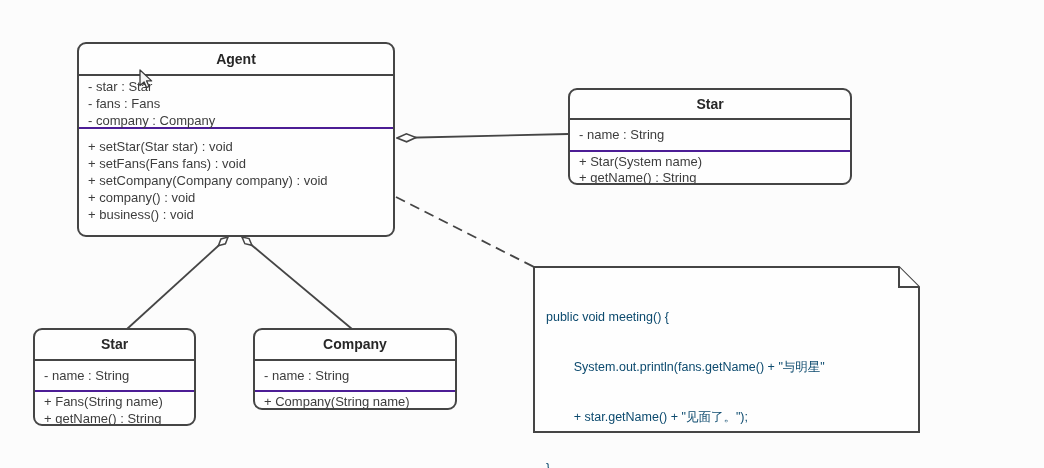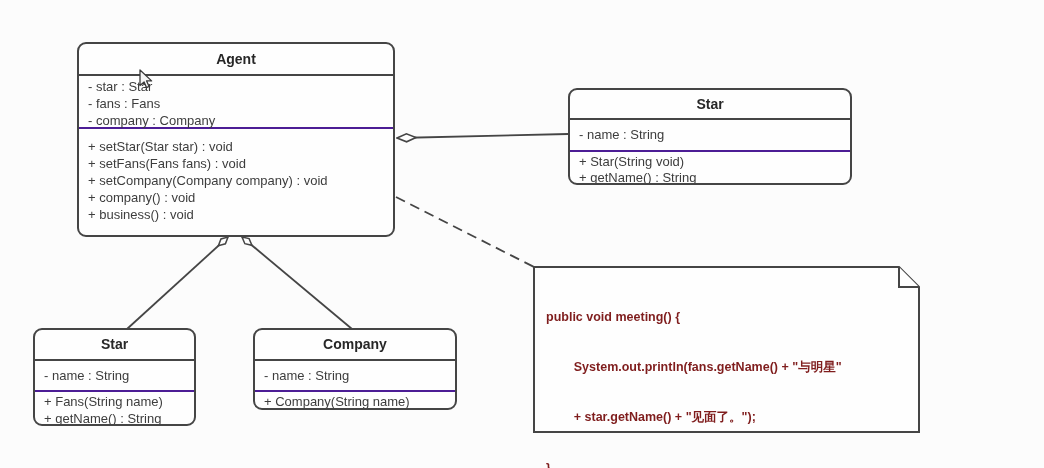--- a/index.html
+++ b/index.html
@@ -50,25 +50,24 @@
   .fans .title, .company .title { height: 31px; line-height: 29px; }
   .fans .attrs, .company .attrs { height: 31px; padding: 6px 9px; line-height: 17px; }
   .fans .methods, .company .methods { padding: 2px 9px 0 9px; line-height: 16.5px; }
 
   
   .note-text {
     position: absolute;
     left: 546px; top: 275px;
     width: 374px; height: 152px;
     z-index: 1;
-    color: #7f1d1d;
+    color: #0c4a6e;
     font-size: 12.5px;
     line-height: 16.8px;
     white-space: pre;
-    font-weight: bold;
   }
   .note-text .code-line { min-height: 16.8px; }
 
   .cursor { position: absolute; left: 139px; top: 69px; z-index: 5; }
 </style>
 </head>
 <body>
 
 <div class="canvas">
 
@@ -111,21 +110,21 @@
       <div>+ business() : void</div>
     </div>
   </div>
 
   <div class="uml-class star">
     <div class="title">Star</div>
     <div class="sec attrs">
       <div>- name : String</div>
     </div>
     <div class="sec methods">
-      <div>+ Star(String void)</div>
+      <div>+ Star(System name)</div>
       <div>+ getName() : String</div>
     </div>
   </div>
 
   <div class="uml-class fans">
     <div class="title">Star</div>
     <div class="sec attrs">
       <div>- name : String</div>
     </div>
     <div class="sec methods">

